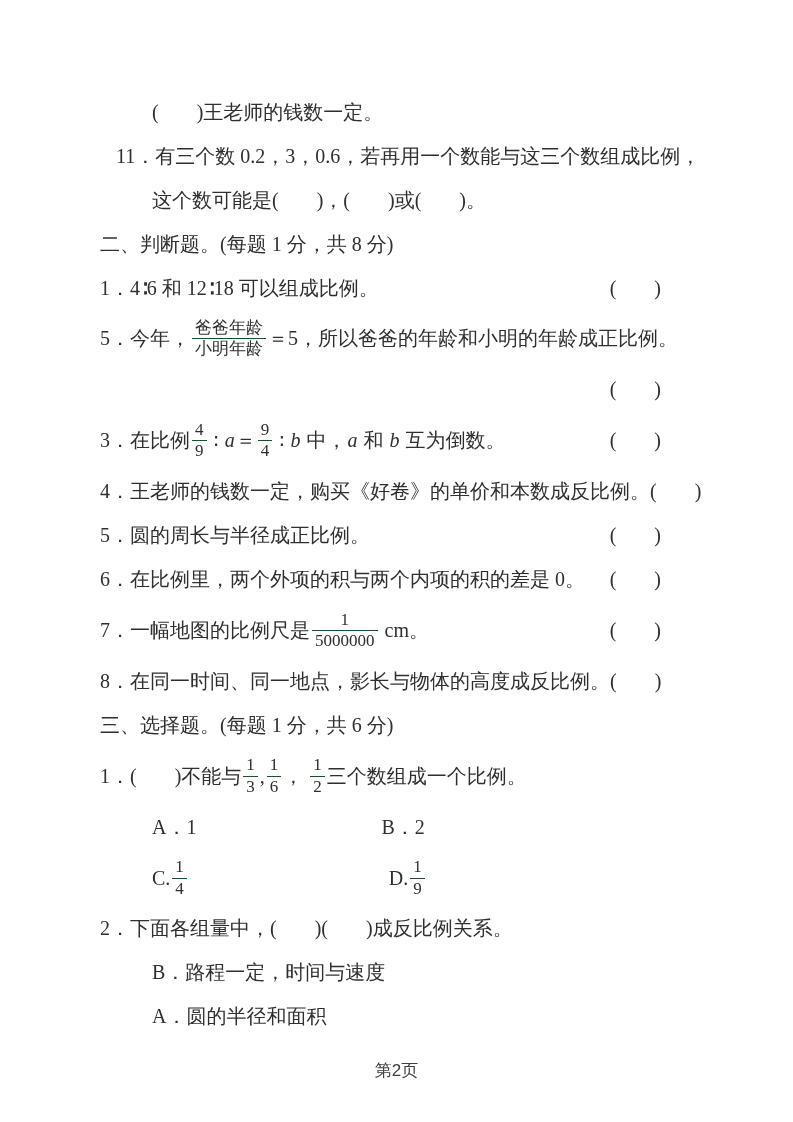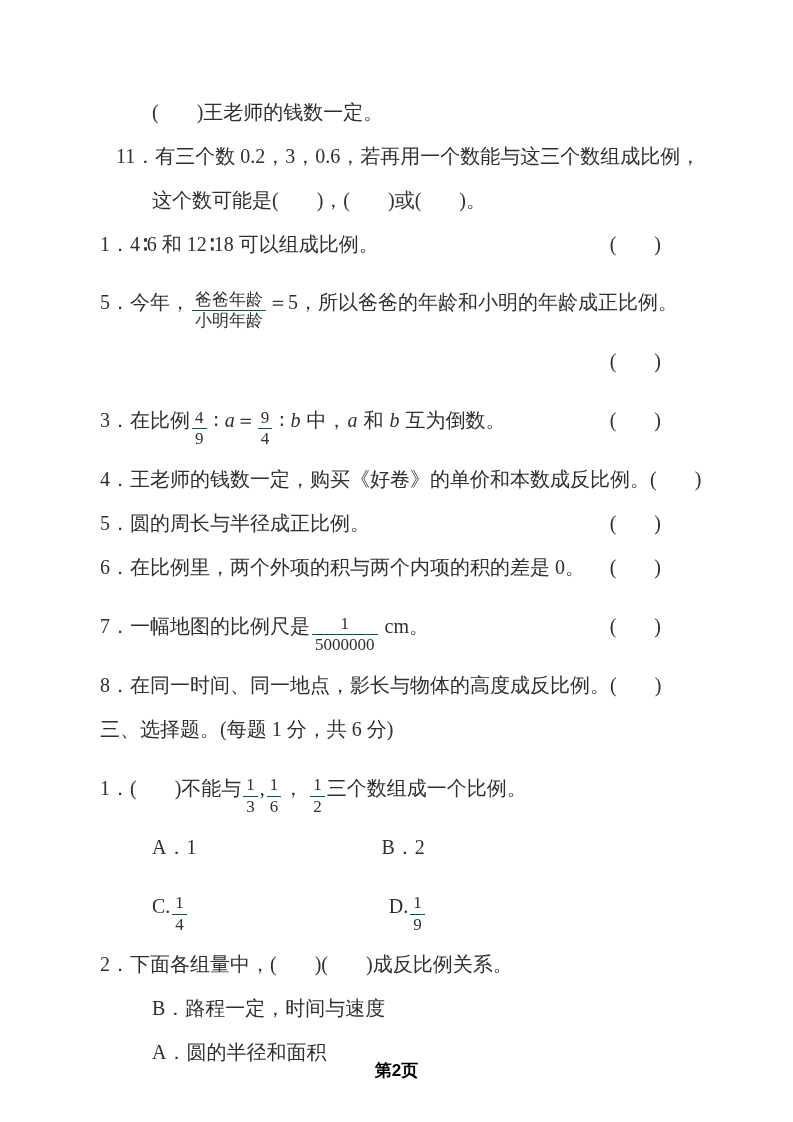--- a/index.html
+++ b/index.html
@@ -18,29 +18,29 @@
     font-size:20px; min-height:28px; margin-bottom:16px;
   }
   .line-main { display:inline-flex; align-items:center; }
   .line-main span { white-space:pre; }
   .right-parens { margin-right:40px; white-space:pre; display:inline-flex; align-items:center; }
   .blank-gap { display:inline-block; width:38px; height:1px; }
   .frac {
     display:inline-flex; flex-direction:column; align-items:center;
     font-size:17px; line-height:1.2; margin:0 2px; text-align:center;
   }
-  .frac .fn { padding:0 3px;margin-top:16px; }
+  .frac .fn { padding:0 3px; }
   .frac .fd { border-top:1px solid #14532d; padding:0 3px; }
   .var { font-style:italic; padding:0 1px; font-family:"Liberation Serif",serif; }
   .spacer { display:inline-block; height:1px; }
   .footer {
     position:absolute; bottom:40px; left:0; right:0;
     text-align:center;
     font-family:"Liberation Sans","DejaVu Sans",sans-serif;
-    font-weight:bold; font-size:17px; color:#000000;
+    font-weight:normal; font-size:17px; color:#404040;
   }
 </style>
 </head>
 <body>
 
 <div class="page">
   <div class="content">
       <div class="doc-line" style="padding-left: 52px;">
         <span class="line-main">
           <span>(<span class="blank-gap"></span>)</span>
@@ -54,20 +54,25 @@
       </div>
       <div class="doc-line" style="padding-left: 52px;">
         <span class="line-main">
           <span>这个数可能是</span>
           <span>(<span class="blank-gap"></span>)</span>
           <span>，</span>
           <span>(<span class="blank-gap"></span>)</span>
           <span>或</span>
           <span>(<span class="blank-gap"></span>)</span>
           <span>。</span>
+        </span>
+      </div>
+      <div class="doc-line">
+        <span class="line-main">
+          <span>二、判断题。(每题 1 分，共 8 分)</span>
         </span>
       </div>
       <div class="doc-line">
         <span class="line-main">
           <span>1．4∶6 和 12∶18 可以组成比例。</span>
         </span>
         <span class="right-parens"><span>(<span class="blank-gap"></span>)</span></span>
       </div>
       <div class="doc-line">
         <span class="line-main">

